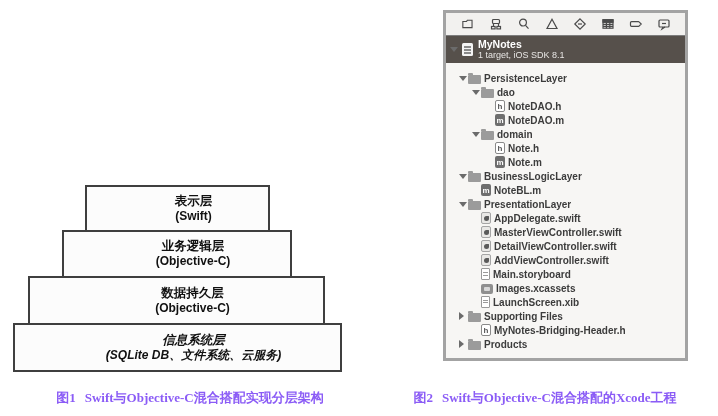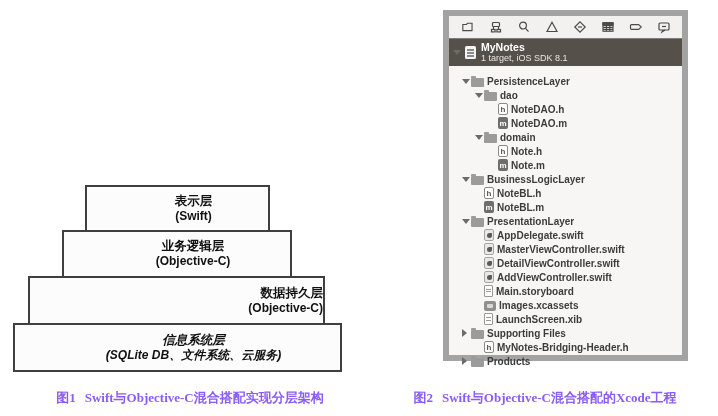--- a/index.html
+++ b/index.html
@@ -7,33 +7,33 @@
         font-family:"Liberation Sans",sans-serif;}
 
   
   .layer{position:absolute;box-sizing:border-box;border:2px solid #3f3f3f;background:#fcfcfc;
          display:flex;flex-direction:column;align-items:center;justify-content:center;
          text-align:center;color:#111;font-weight:bold;line-height:15px;padding-left:32px;}
   .layer .cn{font-size:12.5px;}
   .layer .tech{font-size:12px;}
   .l1{left:85px;top:185px;width:185px;height:47px;}
   .l2{left:62px;top:230px;width:230px;height:48px;}
-  .l3{left:28px;top:276px;width:297px;height:49px;align-items:flex-end;}
+  .l3{left:28px;top:276px;width:297px;height:49px;}
   .l4{left:13px;top:323px;width:329px;height:49px;font-style:italic;}
 
   
   .caption{position:absolute;top:389px;font-family:"Liberation Serif",serif;font-weight:bold;
            font-size:13px;color:#8b5cf6;text-align:center;white-space:nowrap;}
   .cap1{left:0;width:380px;}
   .cap2{left:396px;width:298px;}
   .caption .fig-label{margin-right:9px;}
 
   
   .panel{position:absolute;left:443px;top:10px;width:245px;height:351px;box-sizing:border-box;
-         background:#f7f6f4;border:6px solid #a3a3a3;}
+         background:#f7f6f4;border:3px solid #a3a3a3;}
   .toolbar{height:22px;display:flex;align-items:center;justify-content:center;gap:14px;
            border-bottom:1px solid #7d7d7d;background:#f2f1ef;}
   .tbi{width:14px;height:14px;display:inline-flex;}
   .tbi svg{width:14px;height:14px;stroke:#4a4a4a;fill:none;stroke-width:1.2;}
 
   .project-row{height:27px;background:#56504b;display:flex;align-items:center;padding-left:4px;}
   .project-row .disc{margin-right:3px;}
   .proj-icon{width:11px;height:13px;background:#f4f4f4;border-radius:1.5px;margin-right:5px;
              position:relative;flex:0 0 auto;}
   .proj-icon::before{content:"";position:absolute;left:2px;top:3px;width:7px;height:1.5px;
@@ -195,25 +195,20 @@
           <span class="fic m"></span>
           <span class="lbl">Note.m</span>
         </div>
         <div class="tree-row lvl1">
           <span class="disc open"></span>
           <span class="fic folder"></span>
           <span class="lbl">BusinessLogicLayer</span>
         </div>
         <div class="tree-row lvl2">
           <span class="disc"></span>
-          <span class="fic h"></span>
-          <span class="lbl">NoteBL.h</span>
-        </div>
-        <div class="tree-row lvl2">
-          <span class="disc"></span>
           <span class="fic m"></span>
           <span class="lbl">NoteBL.m</span>
         </div>
         <div class="tree-row lvl1">
           <span class="disc open"></span>
           <span class="fic folder"></span>
           <span class="lbl">PresentationLayer</span>
         </div>
         <div class="tree-row lvl2">
           <span class="disc"></span>

